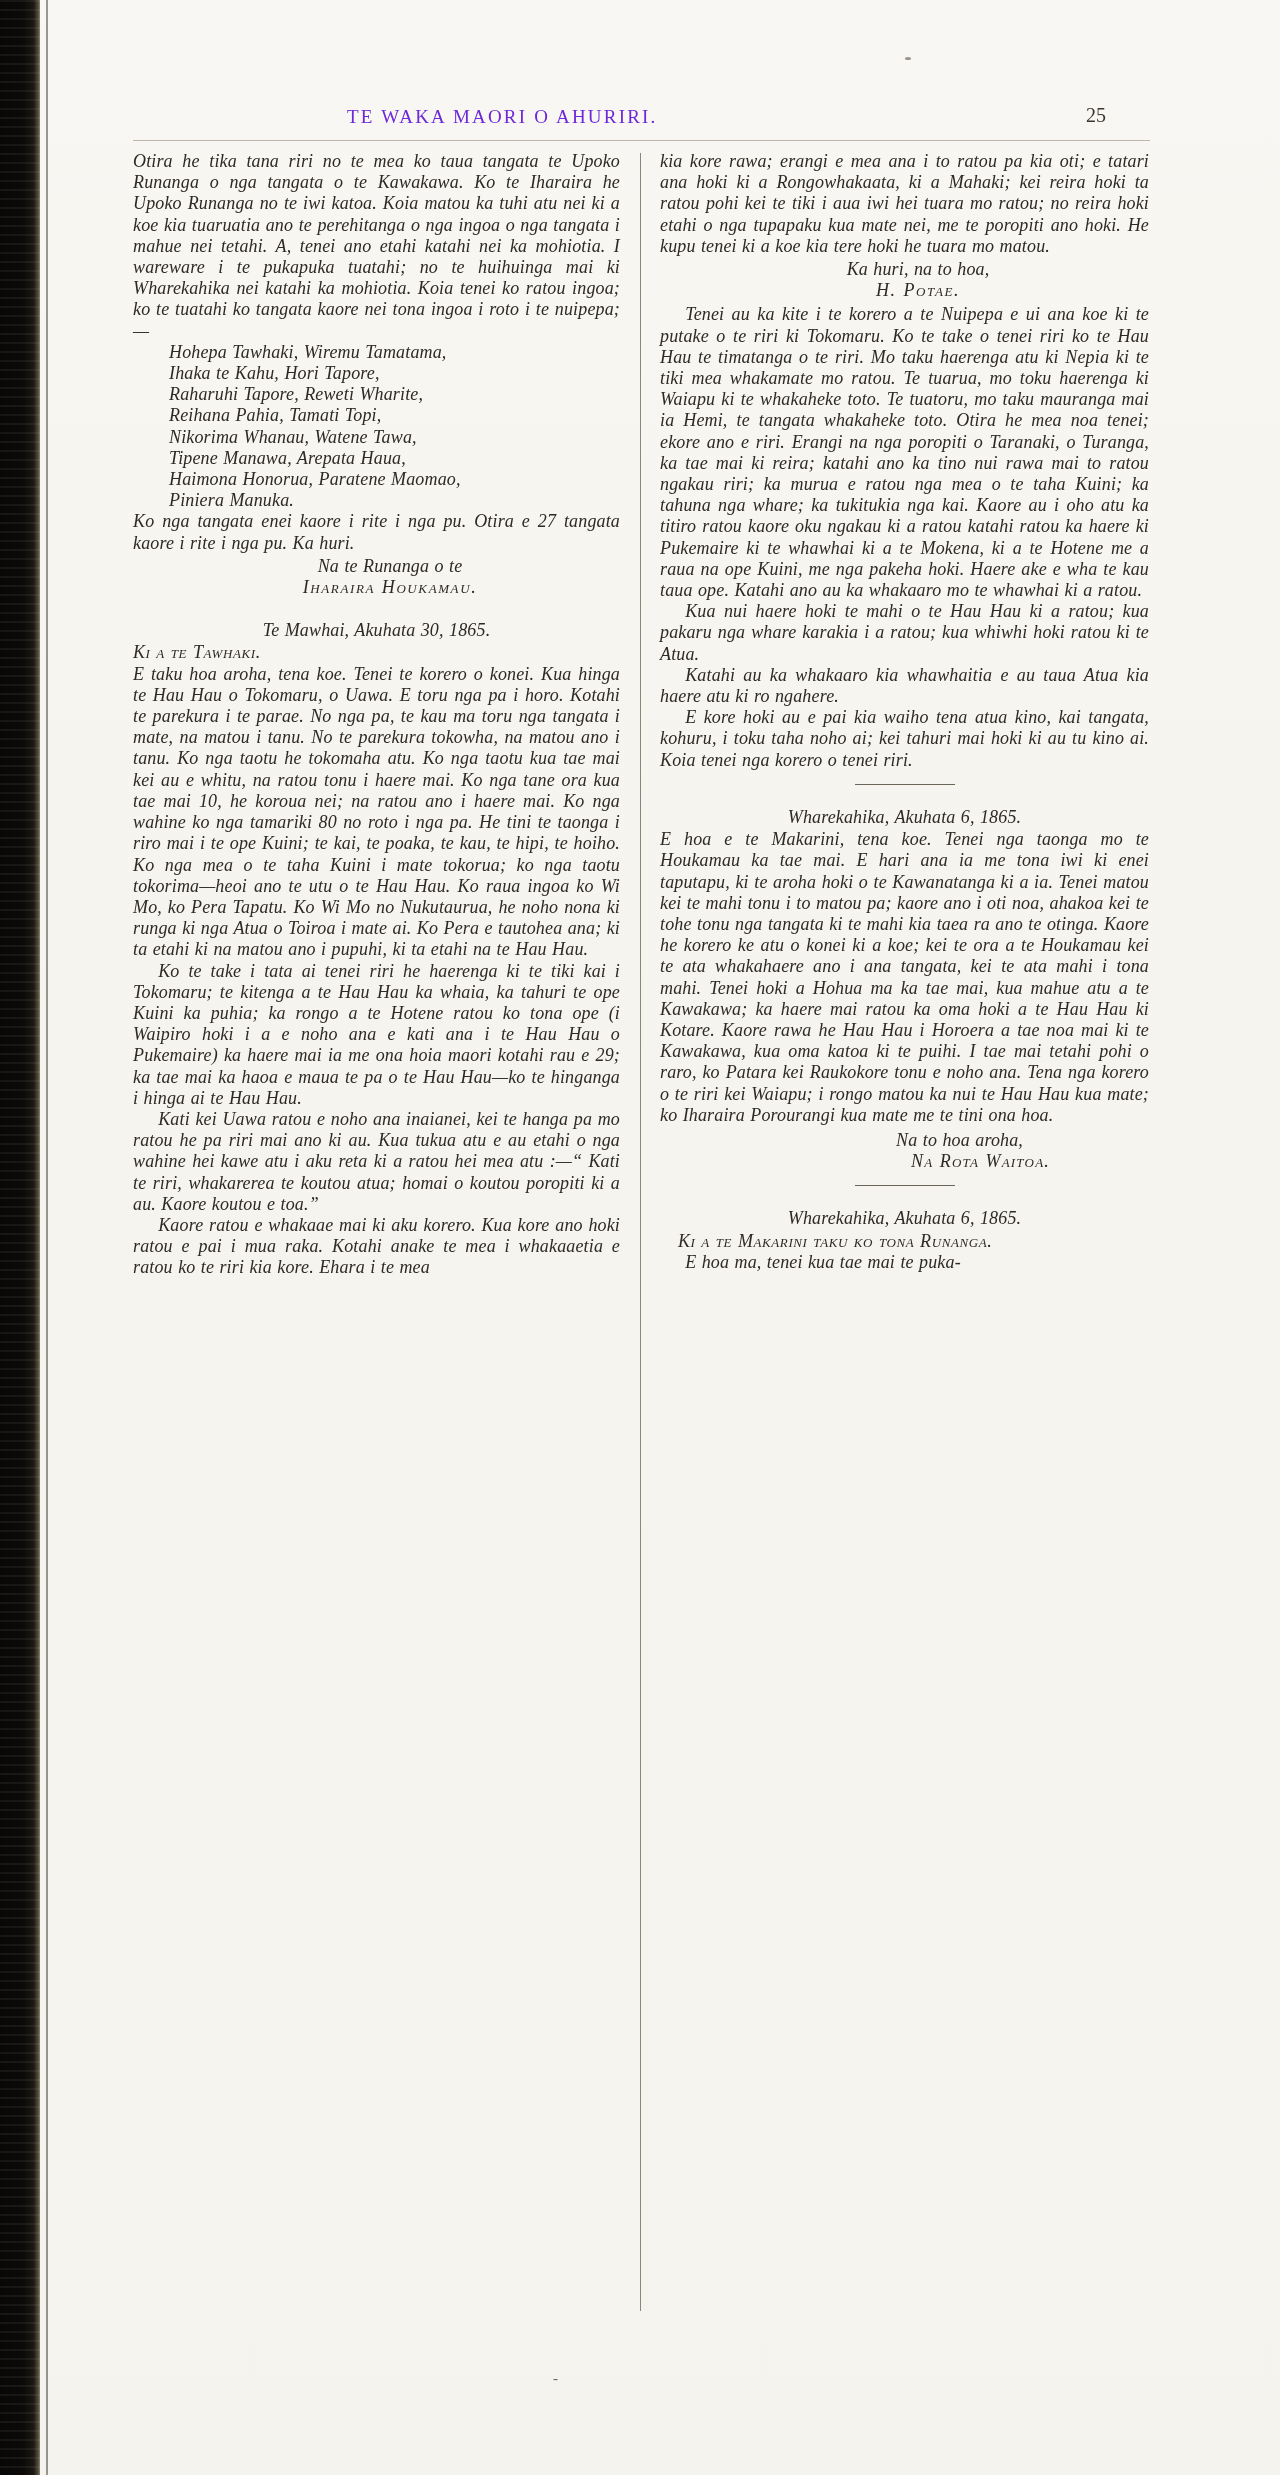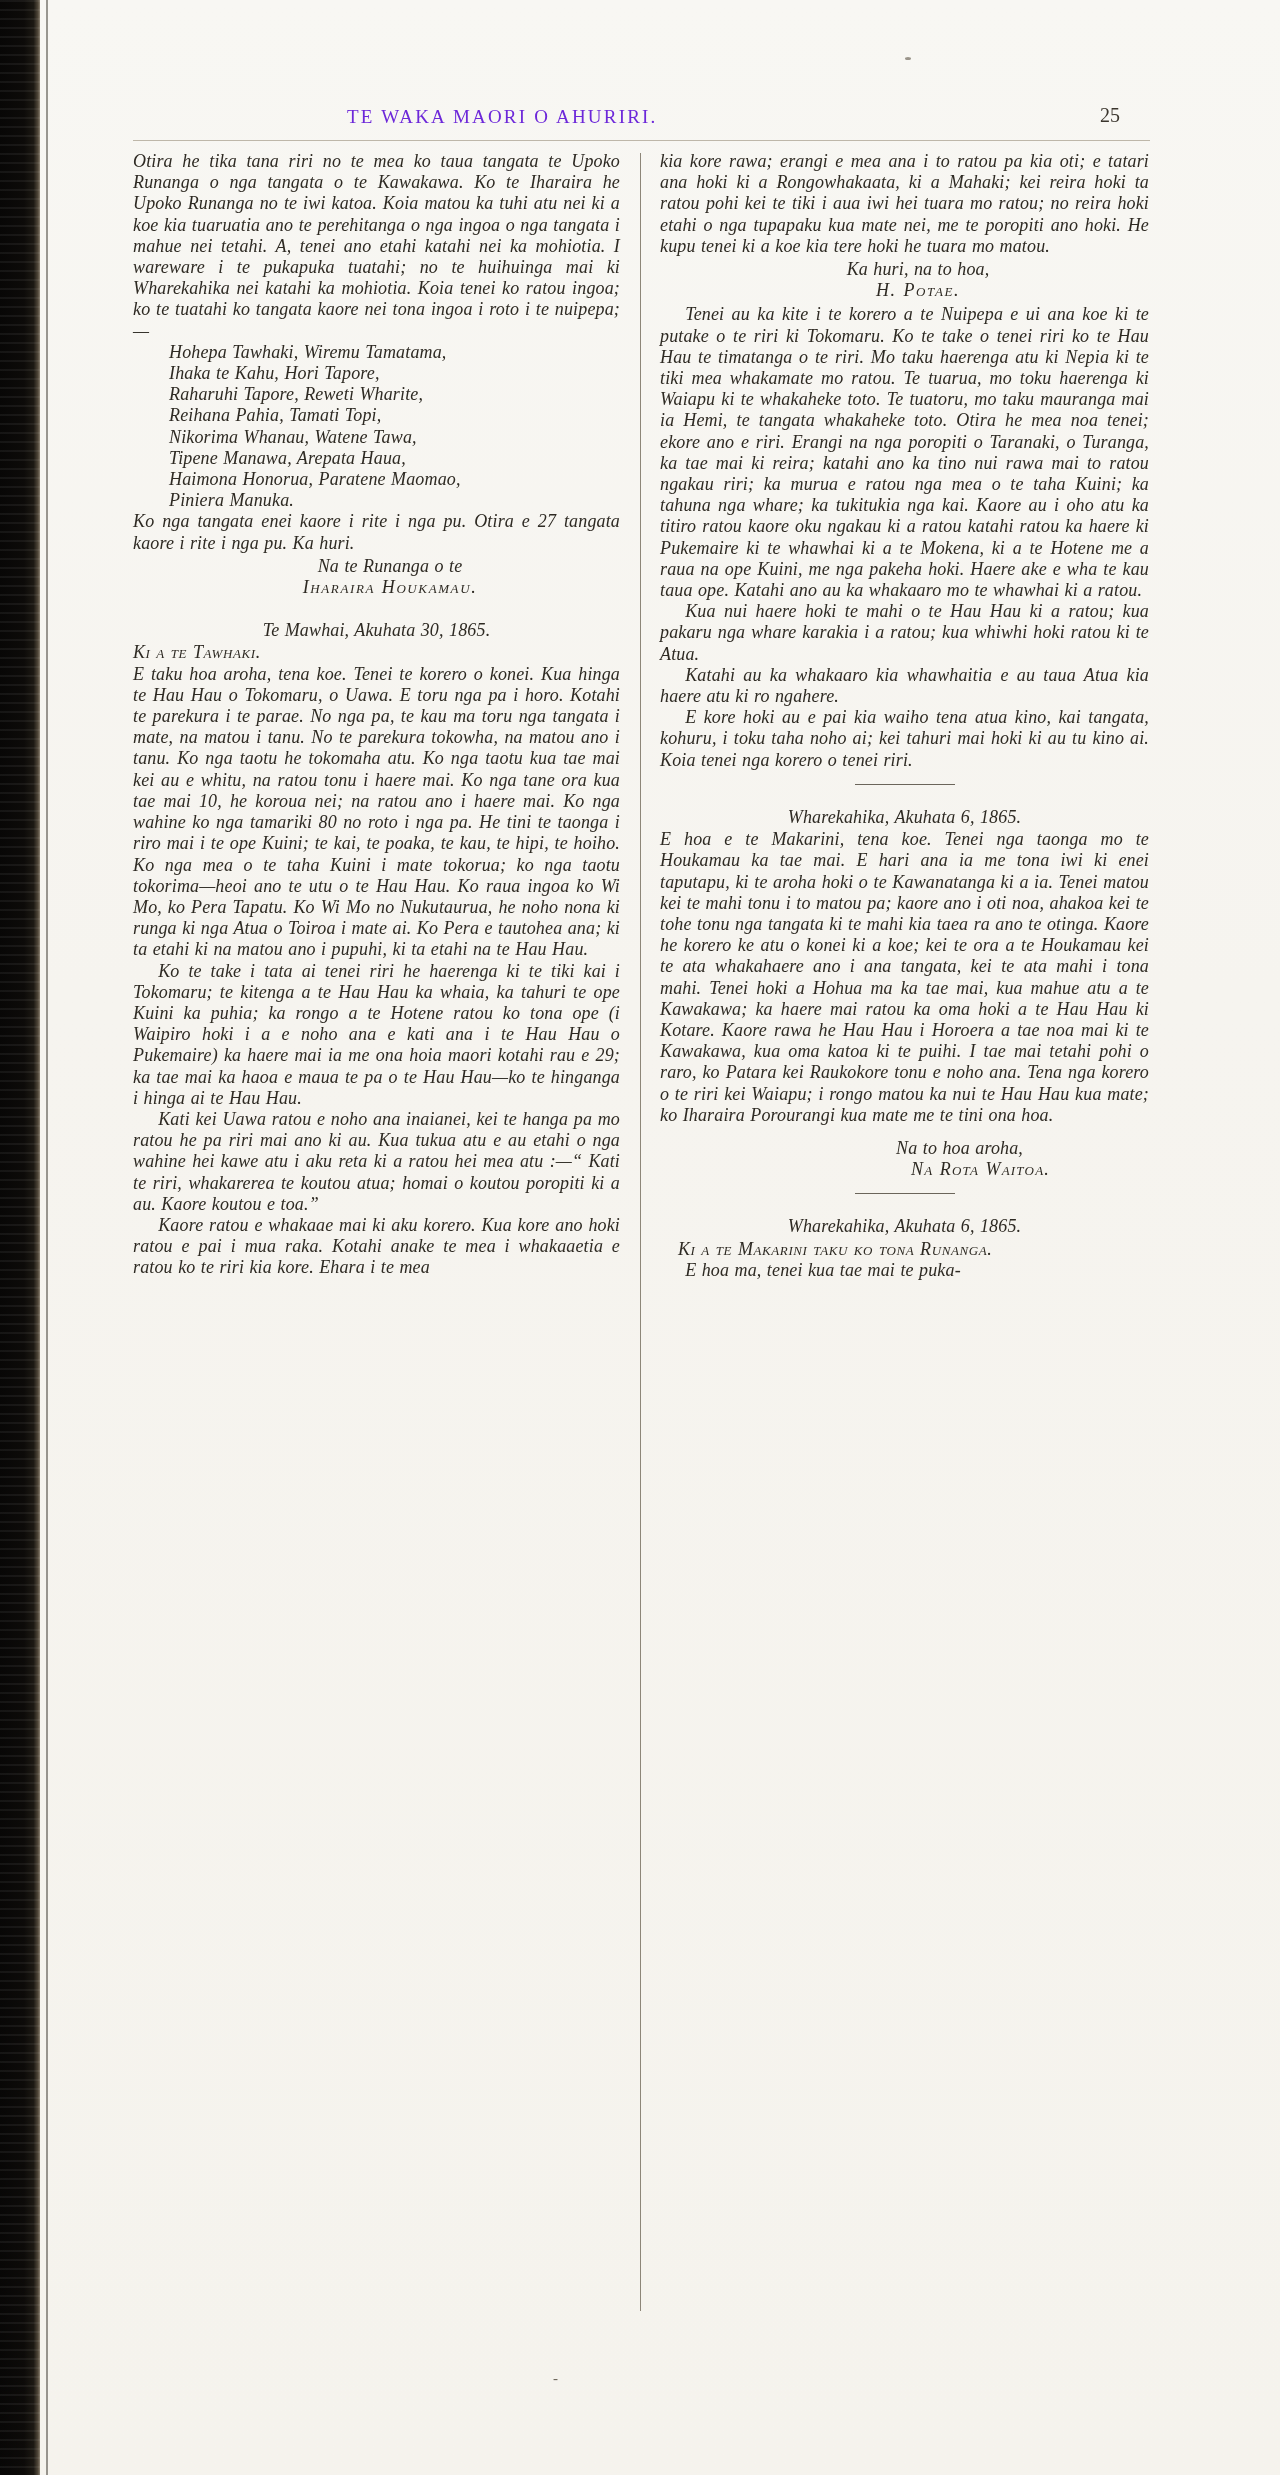--- a/index.html
+++ b/index.html
@@ -18,39 +18,39 @@
   .binding-line {
     position: absolute; left: 46px; top: 0; width: 2px; height: 2475px;
     background: rgba(38,33,25,0.45);
   }
   .speck { position: absolute; left: 905px; top: 57px; width: 6px; height: 3px;
     background: #9a948a; border-radius: 50%; }
   .page-inner { position: absolute; left: 133px; top: 104px; width: 1017px; }
   .header { position: relative; height: 32px; }
   .title { position: absolute; left: 214px; top: 2px; font-size: 19px;
     letter-spacing: 2.2px; color: #6d28d9; white-space: nowrap; }
-  .page-number { position: absolute; right: 30px; top: 0; font-size: 20px; color: #3a352d; }
+  .page-number { position: absolute; right: 44px; top: 0; font-size: 20px; color: #3a352d; }
   .header-rule { border-top: 1px solid #beb7a9; margin-top: 4px; }
   .columns { display: flex; margin-top: 10px; min-height: 2160px; align-items: stretch; }
   .column {
     font-size: 18px; line-height: 21.2px; text-align: justify;
     letter-spacing: 0.15px; word-spacing: 0.04em;
   }
   .column.left  { width: 487px; }
   .column.right { width: 489px; }
   .col-rule { width: 1px; background: #8d8678; margin: 2px 19px 0 20px; }
   .block { margin: 0; font-style: italic; }
   .para { text-indent: 1.4em; }
   .para-flush { text-indent: 0; }
   .name-list { padding-left: 2em; }
   .name-line { text-align: left; }
   .sig-center { text-align: center; padding-left: 1.5em; margin-top: 2px; }
   .sig-center-sc { text-align: center; padding-left: 1.5em; margin-bottom: 3px;
     font-variant: small-caps; letter-spacing: 1.6px; }
-  .sig-right { text-align: right; padding-right: 7em; margin-top: 12px; }
+  .sig-right { text-align: right; padding-right: 7em; margin-top: 4px; }
   .sig-right-sc { text-align: right; padding-right: 5.5em;
     font-variant: small-caps; letter-spacing: 1.2px; }
   .dateline { text-align: center; margin-top: 22px; margin-bottom: 1px; text-indent: 0; }
   .salutation-sc { text-align: left; text-indent: 0;
     font-variant: small-caps; letter-spacing: 0.6px; }
   .heading-sc { text-align: left; padding-left: 4.5em; text-indent: -3.5em;
     font-variant: small-caps; letter-spacing: 0.6px; }
   .short-rule { width: 100px; border-top: 1.5px solid #6b655a; margin: 13px auto 2px auto; }
   .bottom-mark { position: absolute; left: 553px; top: 2370px; font-size: 15px; color: #6a6458; }
 </style>

